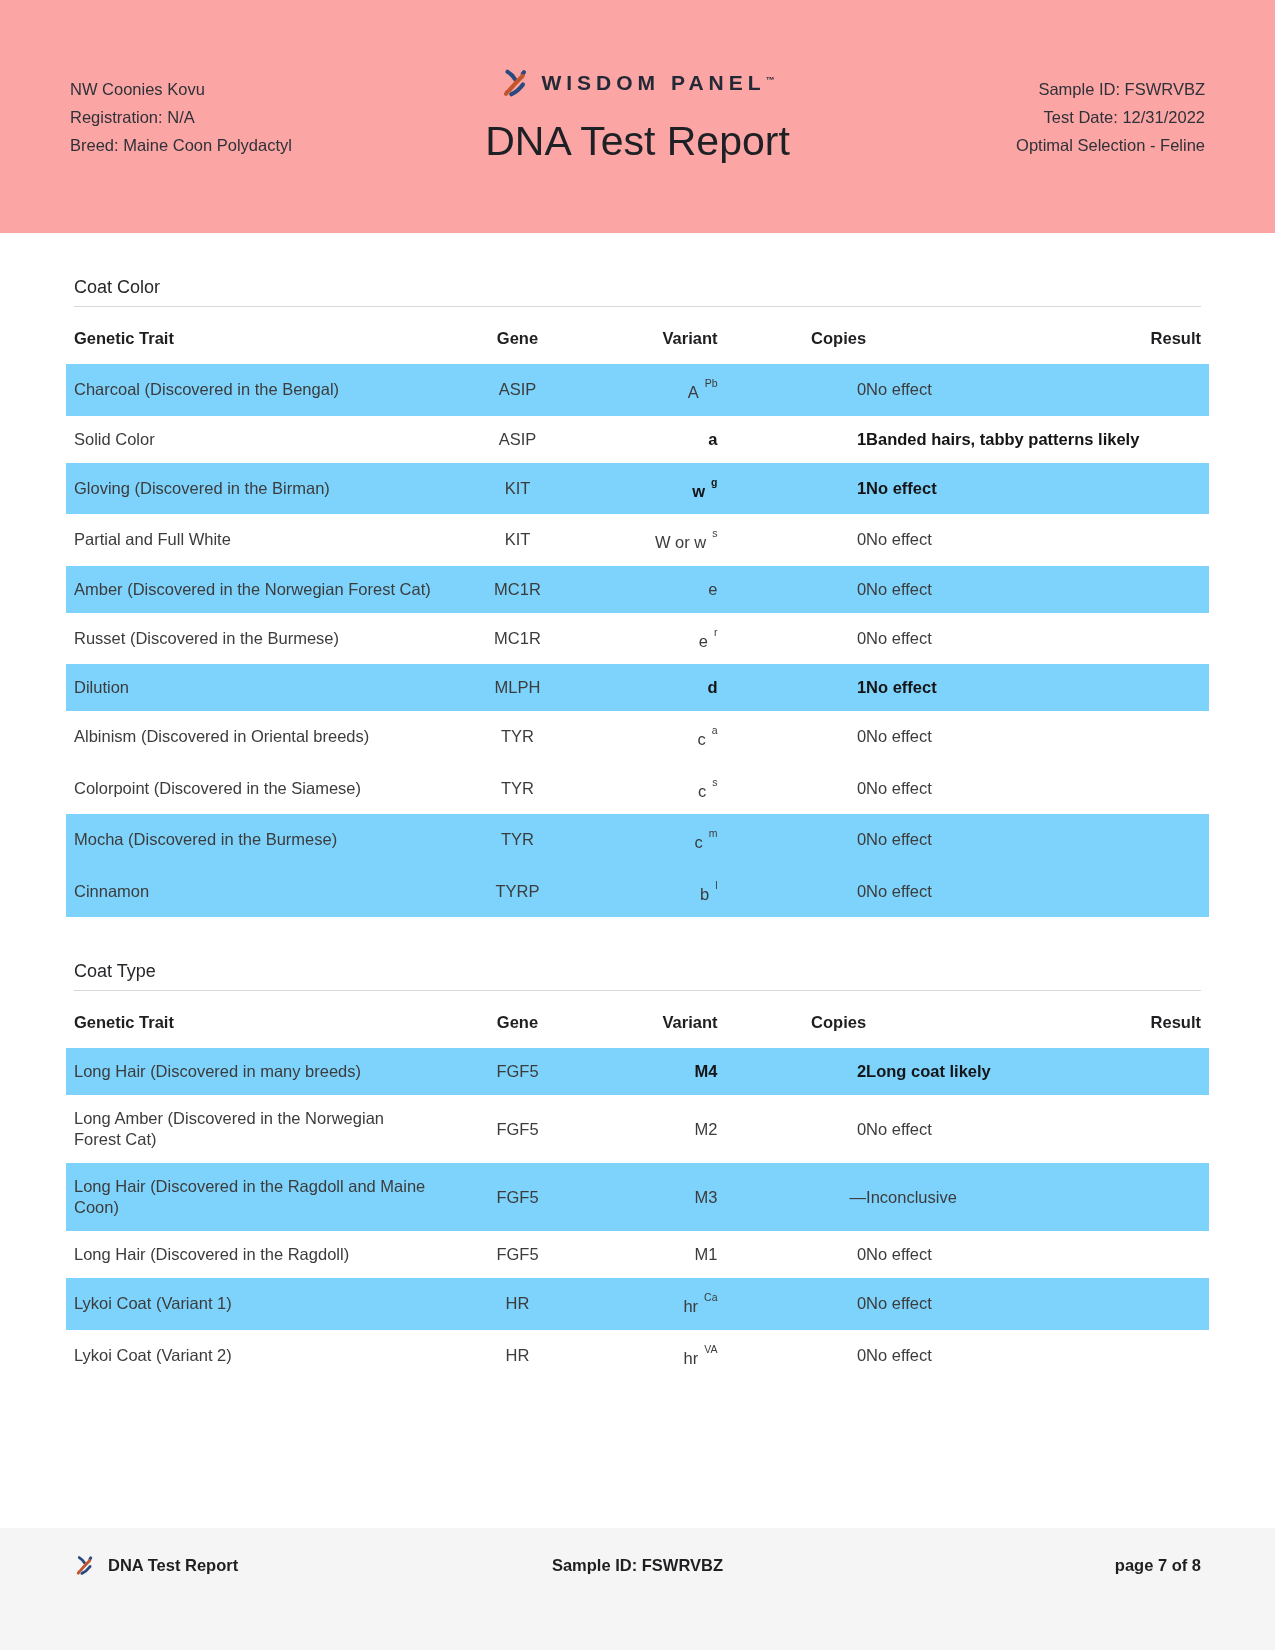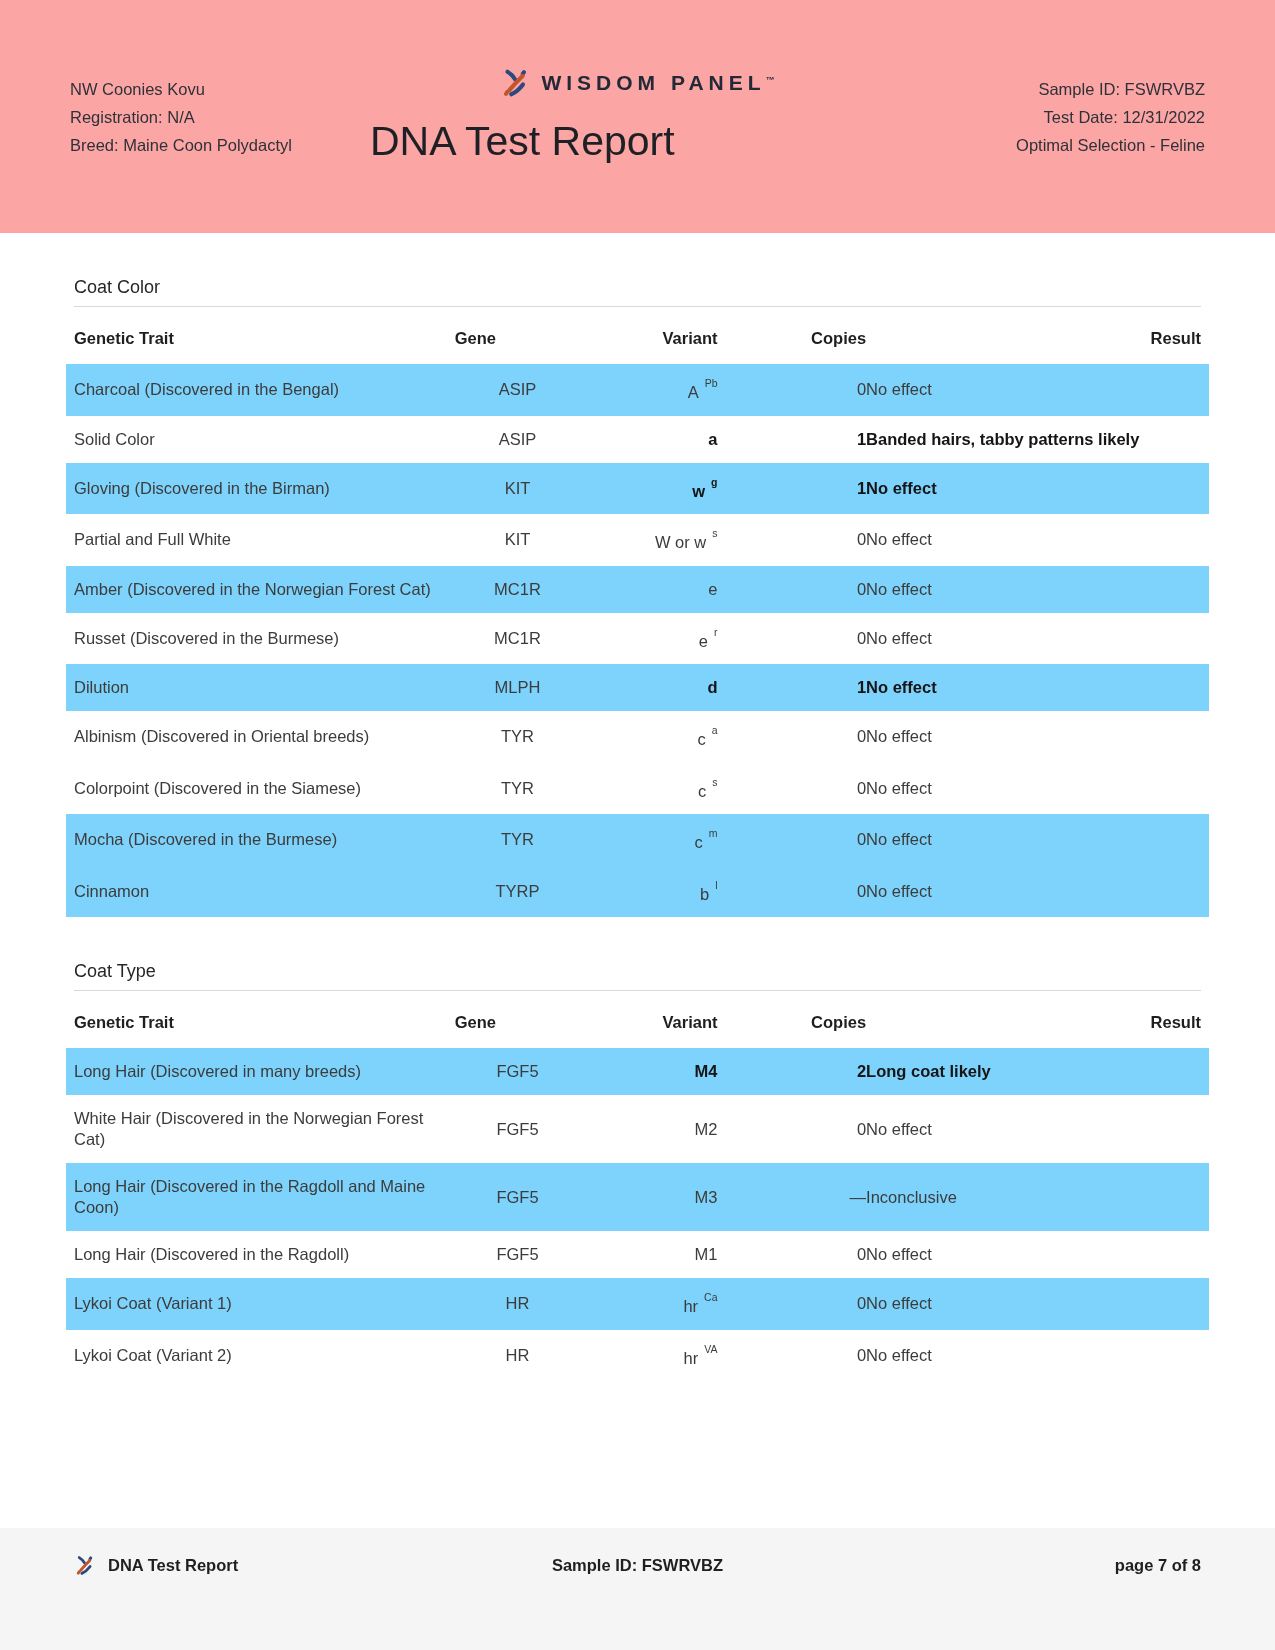--- a/index.html
+++ b/index.html
@@ -7,38 +7,38 @@
     width:1275px;height:1650px;position:relative;background:#ffffff;
     font-family:"Liberation Sans","DejaVu Sans",sans-serif;color:#3c3c3c;
     overflow:hidden;margin:0 auto;
   }
   
   .hdr{
     height:233px;background:#fca5a5;display:flex;align-items:center;
     padding:0 70px;box-sizing:border-box;
   }
   .hdr-left{width:300px;font-size:16.5px;line-height:28px;color:#2e3238;}
-  .hdr-center{flex:1;}
+  .hdr-center{flex:1;text-align:center;}
   .brand-row{display:flex;align-items:center;justify-content:center;gap:11px;}
   .brand-name{
     font-size:21px;font-weight:700;letter-spacing:5px;color:#232936;white-space:nowrap;
   }
   .tm{font-size:9px;position:relative;top:-7px;letter-spacing:0;font-weight:700;color:#232936;}
   .report-title{font-size:41px;color:#1d2025;margin-top:20px;font-weight:400;}
   .hdr-right{width:300px;text-align:right;font-size:16.5px;line-height:28px;color:#2e3238;}
   
   .content{padding:0 66px;}
   .section-title{font-size:18px;font-weight:400;color:#27272b;margin:44px 8px 0;}
   .rule{border:none;border-top:1px solid #d9d9d9;margin:8px 8px 0;}
   table{width:100%;border-collapse:collapse;margin-top:14px;table-layout:fixed;font-size:16.5px;}
   col.c-trait{width:34%;} col.c-gene{width:11%;} col.c-variant{width:12%;}
   col.c-copies{width:13%;} col.c-result{width:30%;}
   th{font-weight:700;color:#1f1f22;padding:8px 0 16px;font-size:16.5px;}
   th.h-trait{text-align:left;padding-left:8px;}
-  th.h-gene{text-align:left;}
+  th.h-gene{text-align:center;}
   th.h-variant,th.h-copies{text-align:right;}
   th.h-result{text-align:right;padding-right:8px;}
   td{padding:13px 0;vertical-align:middle;line-height:21px;color:#3c3c3c;}
   td.td-trait{padding-left:8px;padding-right:20px;text-align:left;}
   td.td-gene{text-align:center;}
   td.td-variant,td.td-copies{text-align:right;}
   td.td-result{text-align:left;padding-right:8px;}
   tr.shade{background:#7dd3fc;}
   tr.boldrow td.td-variant,tr.boldrow td.td-copies,tr.boldrow td.td-result{
     font-weight:700;color:#151517;
@@ -211,21 +211,21 @@
       </thead>
       <tbody>
           <tr class="shade boldrow">
             <td class="td-trait">Long Hair (Discovered in many breeds)</td>
             <td class="td-gene">FGF5</td>
             <td class="td-variant"><span>M4</span></td>
             <td class="td-copies">2</td>
             <td class="td-result">Long coat likely</td>
           </tr>
           <tr class="">
-            <td class="td-trait">White Hair (Discovered in the Norwegian Forest Cat)</td>
+            <td class="td-trait">Long Amber (Discovered in the Norwegian Forest Cat)</td>
             <td class="td-gene">FGF5</td>
             <td class="td-variant"><span>M2</span></td>
             <td class="td-copies">0</td>
             <td class="td-result">No effect</td>
           </tr>
           <tr class="shade">
             <td class="td-trait">Long Hair (Discovered in the Ragdoll and Maine Coon)</td>
             <td class="td-gene">FGF5</td>
             <td class="td-variant"><span>M3</span></td>
             <td class="td-copies">—</td>

